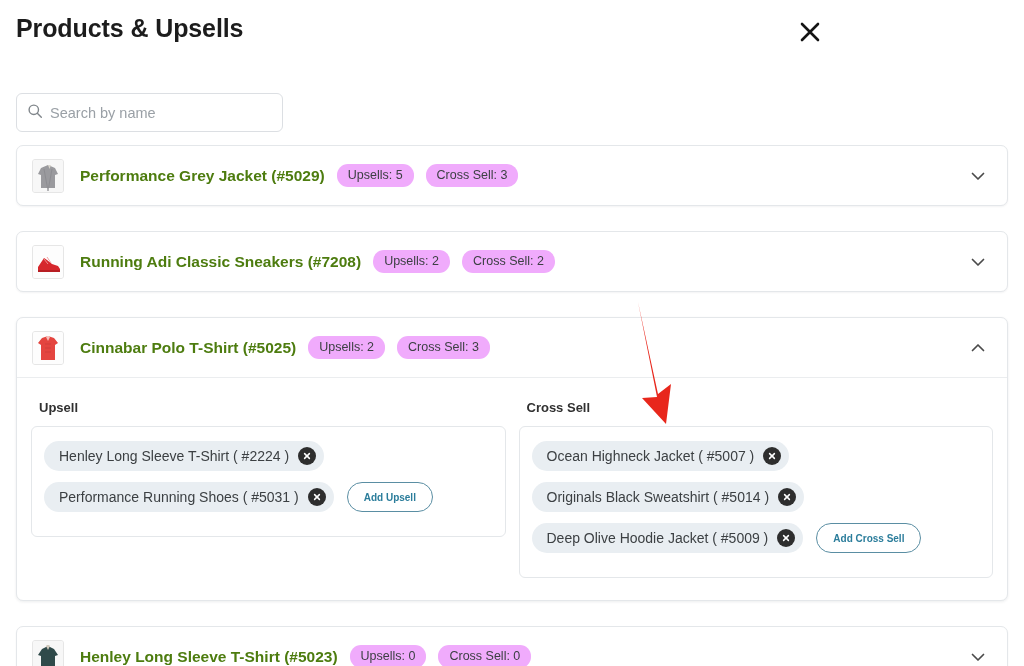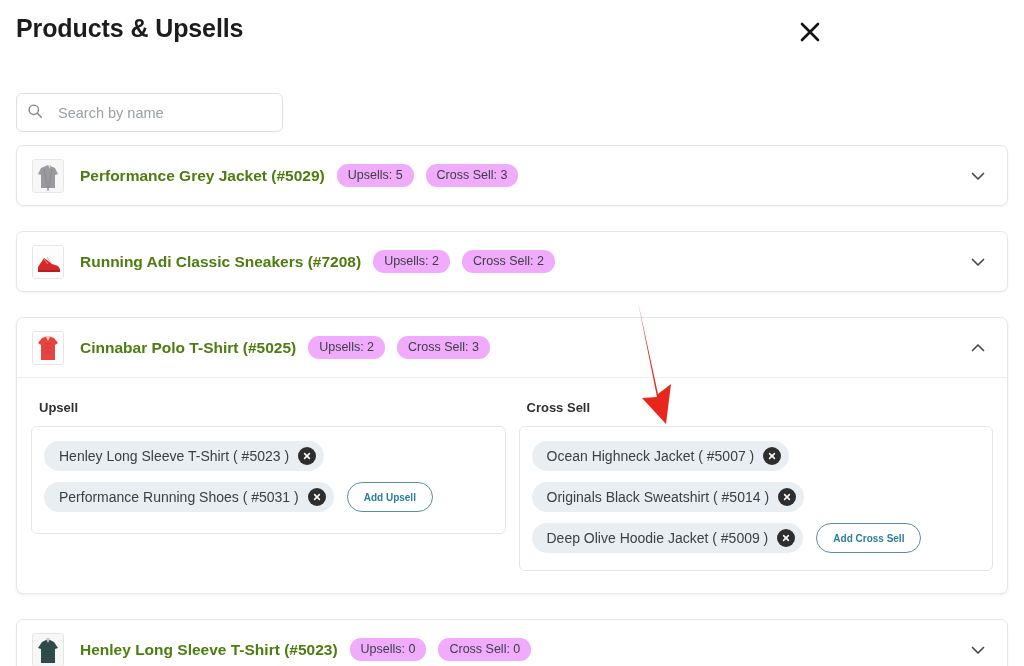--- a/index.html
+++ b/index.html
@@ -38,21 +38,20 @@
   
   .search-wrap {
     position: absolute;
     left: 16px; top: 93px;
     width: 267px; height: 39px;
     border: 1px solid #dcdfe3;
     border-radius: 6px;
     background: #fff;
     display: flex; align-items: center;
     padding: 0 10px;
-    gap: 8px;
   }
   .search-icon { flex: 0 0 auto; margin-right: 7px; display: block; }
   .search-input {
     border: none; outline: none; background: transparent;
     font-family: "Liberation Sans", sans-serif;
     font-size: 14.5px; color: #3d3d3d;
     width: 100%; height: 100%;
     padding: 0;
   }
   .search-input::placeholder { color: #9aa0a6; }
@@ -133,21 +132,21 @@
     border-radius: 6px;
     padding: 14px 12px 16px 12px;
     min-height: 108px;
   }
   .chip-row {
     display: flex;
     align-items: center;
     flex-wrap: nowrap;
     margin-bottom: 11px;
   }
-  .chip-row:last-child { margin-bottom: 1px; align-items: center; }
+  .chip-row:last-child { margin-bottom: 8px; align-items: center; }
   .chip {
     display: inline-flex;
     align-items: center;
     background: #e9eef2;
     border-radius: 16px;
     height: 30px;
     padding: 0 8px 0 15px;
     font-size: 14px;
     color: #3c4043;
     white-space: nowrap;
@@ -277,21 +276,21 @@
       </div>
 
       <div class="card-body">
 
         <div class="panel">
           <div class="panel-label">Upsell</div>
           <div class="chip-box">
 
             <div class="chip-row">
               <span class="chip">
-                <span>Henley Long Sleeve T-Shirt ( #5023 )</span>
+                <span>Henley Long Sleeve T-Shirt ( #2224 )</span>
                 <span class="chip-x">
                   <svg width="10" height="10" viewBox="0 0 10 10" aria-hidden="true">
                     <path d="M2.6 2.6 L7.4 7.4 M7.4 2.6 L2.6 7.4" stroke="#ffffff" stroke-width="1.5" stroke-linecap="round"></path>
                   </svg>
                 </span>
               </span>
             </div>
 
             <div class="chip-row">
               <span class="chip">

